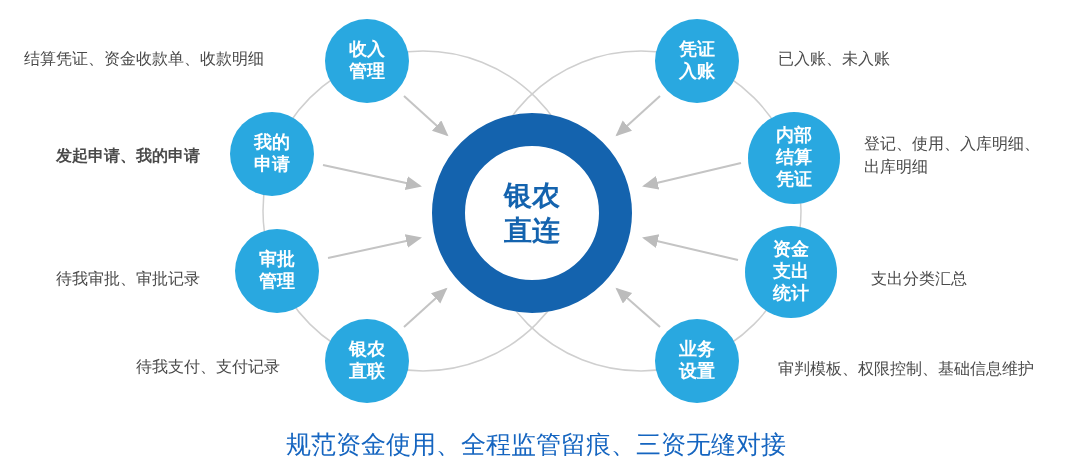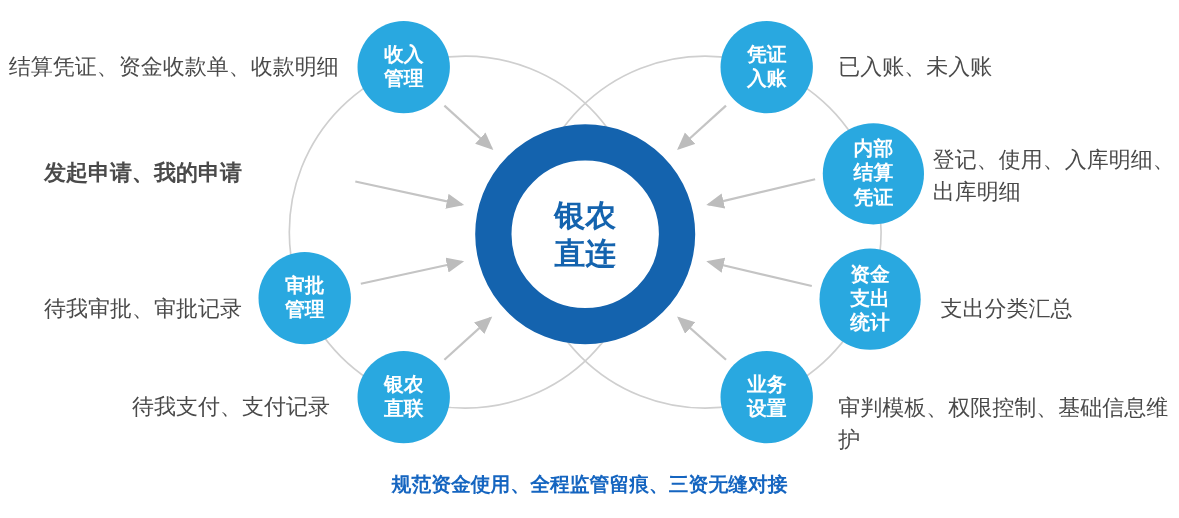--- a/index.html
+++ b/index.html
@@ -31,34 +31,34 @@
   .hub{
     position:absolute;z-index:4;left:432px;top:113px;width:200px;height:200px;
     box-sizing:border-box;border:33px solid var(--ring-blue);border-radius:50%;
     background:#fff;display:flex;align-items:center;justify-content:center;
   }
   .hub-label{
     white-space:pre-line;color:var(--ring-blue);
     font-size:28px;font-weight:bold;line-height:1.25;text-align:center;
   }
   .desc{
-    position:absolute;z-index:3;font-size:20px;color:var(--desc-gray);
-    white-space:pre-line;line-height:1.45;
+    position:absolute;z-index:3;font-size:16px;color:var(--desc-gray);
+    white-space:pre-line;line-height:1.45;margin-left:16px;
   }
   .d1{left:8px;top:47px;}
   .d2{left:40px;top:144px;font-weight:bold;}
   .d3{left:40px;top:267px;}
   .d4{left:120px;top:357px;font-family:Liberation Mono, monospace;}
   .d5{left:762px;top:47px;}
   .d6{left:848px;top:132px;}
   .d7{left:855px;top:267px;}
   .d8{left:762px;top:357px;}
   .caption{
     position:absolute;z-index:3;left:0;top:428px;width:100%;
-    text-align:center;color:var(--caption-blue);font-size:18px;font-weight:bold;
+    text-align:center;color:var(--caption-blue);font-size:25px;font-weight:normal;
   }
 </style>
 </head>
 <body>
 
 <div class="canvas">
 
   <svg class="bg-svg" width="1072" height="471" viewBox="0 0 1072 471">
     <defs>
       <marker id="arrow" markerWidth="9" markerHeight="8" refX="7" refY="3.5" orient="auto">
@@ -86,20 +86,24 @@
   <div class="desc d5">已入账、未入账</div>
   <div class="desc d6">登记、使用、入库明细、
 出库明细</div>
   <div class="desc d8">审判模板、权限控制、基础信息维护</div>
   <div class="desc d7">支出分类汇总</div>
 
   <div class="node n1">
     <span class="node-label">收入
 管理</span>
   </div>
+  <div class="node n2">
+    <span class="node-label">我的
+申请</span>
+  </div>
   <div class="node n3">
     <span class="node-label">审批
 管理</span>
   </div>
   <div class="node n4">
     <span class="node-label">银农
 直联</span>
   </div>
 
   <div class="node n5">

